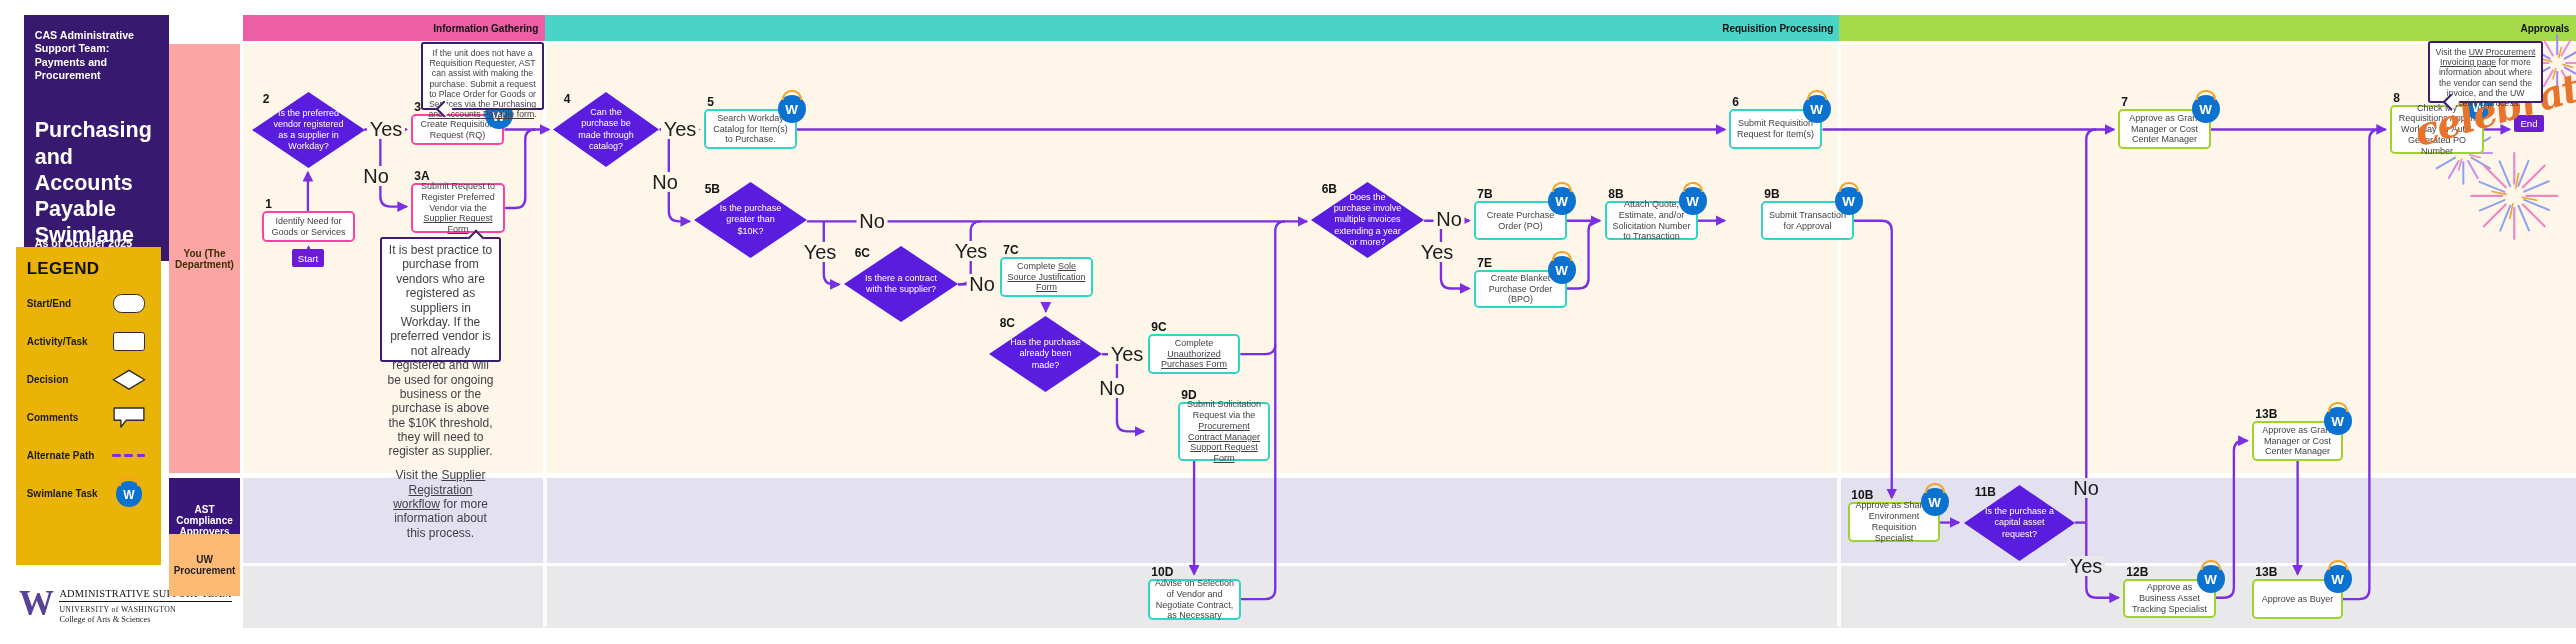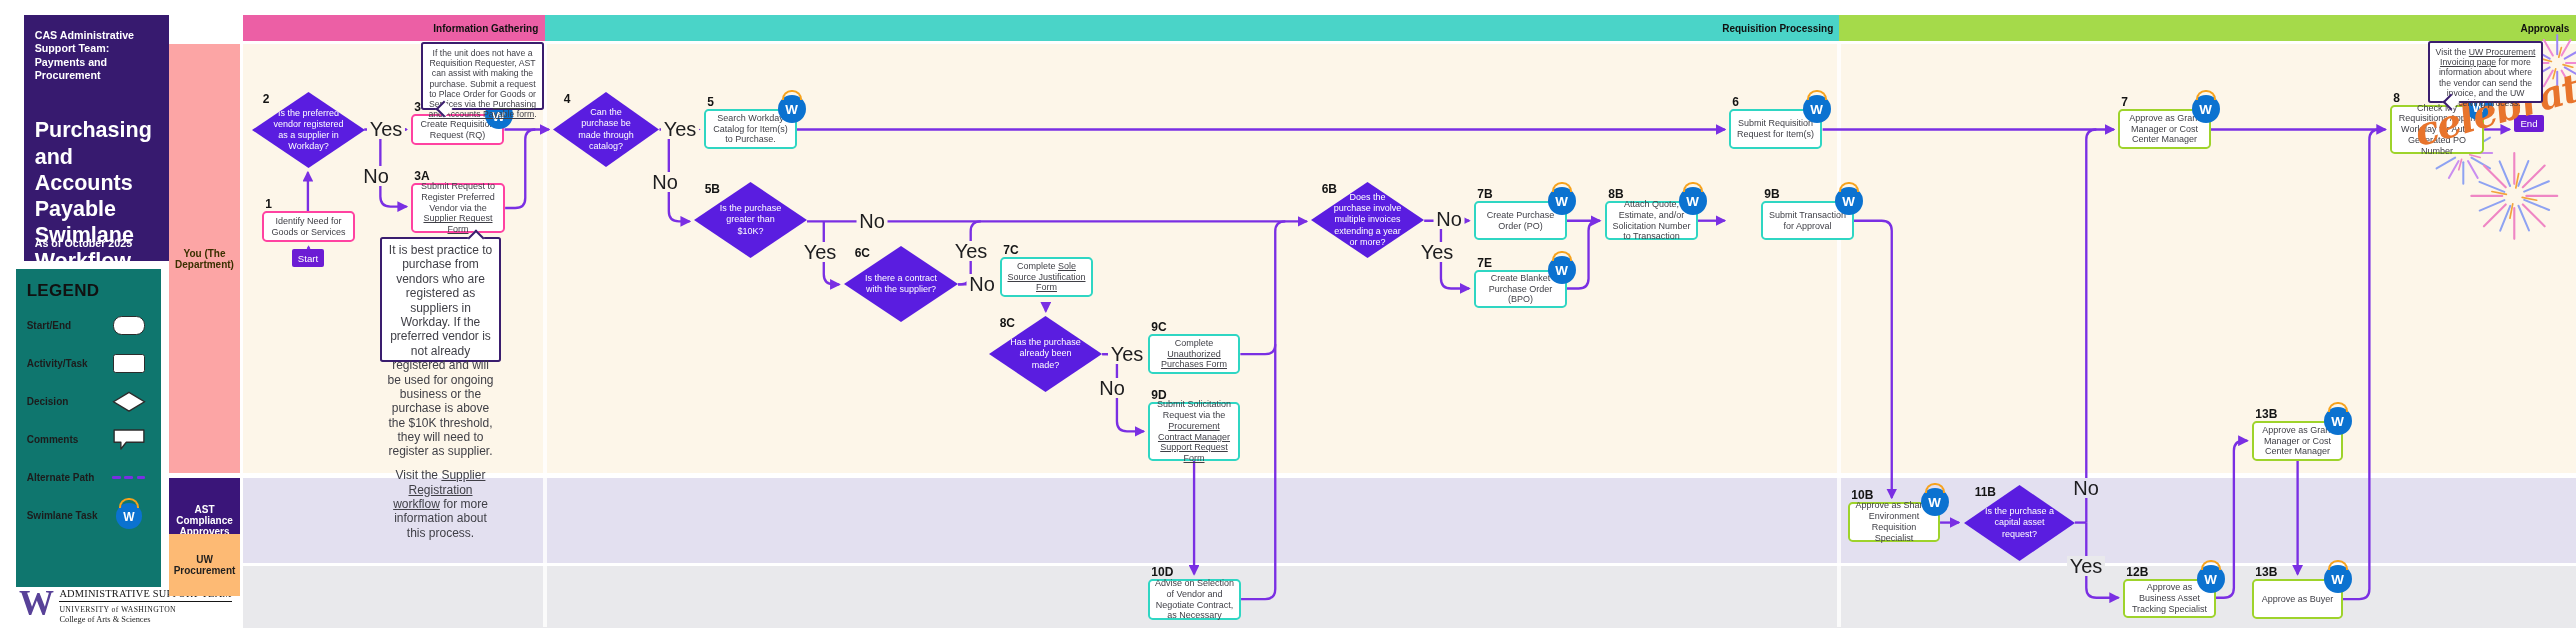--- a/index.html
+++ b/index.html
@@ -6,22 +6,22 @@
   body{width:2576px;height:644px;position:relative;overflow:hidden;
        font-family:"Liberation Sans",sans-serif;-webkit-font-smoothing:antialiased;}
 
   
   .sidebar{position:absolute;left:16px;top:15.4px;width:145px;height:246px;
            background:#371a6f;color:#fff;box-sizing:border-box;padding:13.4px 10.7px;margin-left:8px;}
   .sb-team{font-size:10.7px;font-weight:700;line-height:1.25;}
   .sb-title{font-size:21.5px;font-weight:700;line-height:1.22;margin-top:35px;}
   .sb-asof{position:absolute;left:10.7px;bottom:12px;font-size:10.7px;font-weight:700;}
 
-  .legend{position:absolute;left:16px;top:269px;width:145px;height:318px;
-          background:#0f766e;box-sizing:border-box;padding:12px 10.7px;color:#111;}
+  .legend{position:absolute;left:16px;top:247px;width:145px;height:318px;
+          background:#eab308;box-sizing:border-box;padding:12px 10.7px;color:#111;}
   .lg-head{font-size:17px;font-weight:800;letter-spacing:0.3px;margin-bottom:14.8px;}
   .lg-row{display:flex;align-items:center;justify-content:space-between;margin-bottom:18px;height:20px;}
   .lg-label{font-size:10px;font-weight:700;color:#1c1c1c;}
   .lg-shape{width:43px;display:flex;justify-content:center;align-items:center;}
   .sh-pill{width:29.5px;height:17px;background:#fff;border:1.3px solid #2c2c2c;border-radius:8.7px;}
   .sh-rect{width:29.5px;height:17px;background:#fff;border:1.3px solid #2c2c2c;border-radius:2.7px;}
   .sh-dash{display:flex;gap:3.4px;}
   .sh-dash i{display:block;width:8.7px;height:3.4px;border-radius:1.3px;background:#7a2fe3;}
 
   
@@ -361,21 +361,21 @@
 <div class="node diamond" style="left:989px;top:316px;width:113px;height:76px;">
   <div class="dshape">Has the purchase already been made?</div>
   <span class="num">8C</span>
 </div>
 
 <div class="node rect b-teal" style="left:1148px;top:334px;width:92px;height:40px;">
   <span class="num">9C</span>
   <span><span>Complete </span><u class="lnk">Unauthorized Purchases Form</u></span>
 </div>
 
-<div class="node rect b-teal" style="left:1148px;top:402px;width:92px;height:59px;align-items:center;">
+<div class="node rect b-teal" style="left:1178px;top:402px;width:92px;height:59px;align-items:center;">
   <span class="num">9D</span>
   <span><span>Submit Solicitation Request via the </span><u class="lnk">Procurement Contract Manager Support Request Form</u></span>
 </div>
 
 <div class="node diamond" style="left:1311px;top:182px;width:113px;height:76px;">
   <div class="dshape">Does the purchase involve multiple invoices extending a year or more?</div>
   <span class="num">6B</span>
 </div>
 
 <div class="node rect b-teal" style="left:1474px;top:201px;width:93px;height:39px;">

